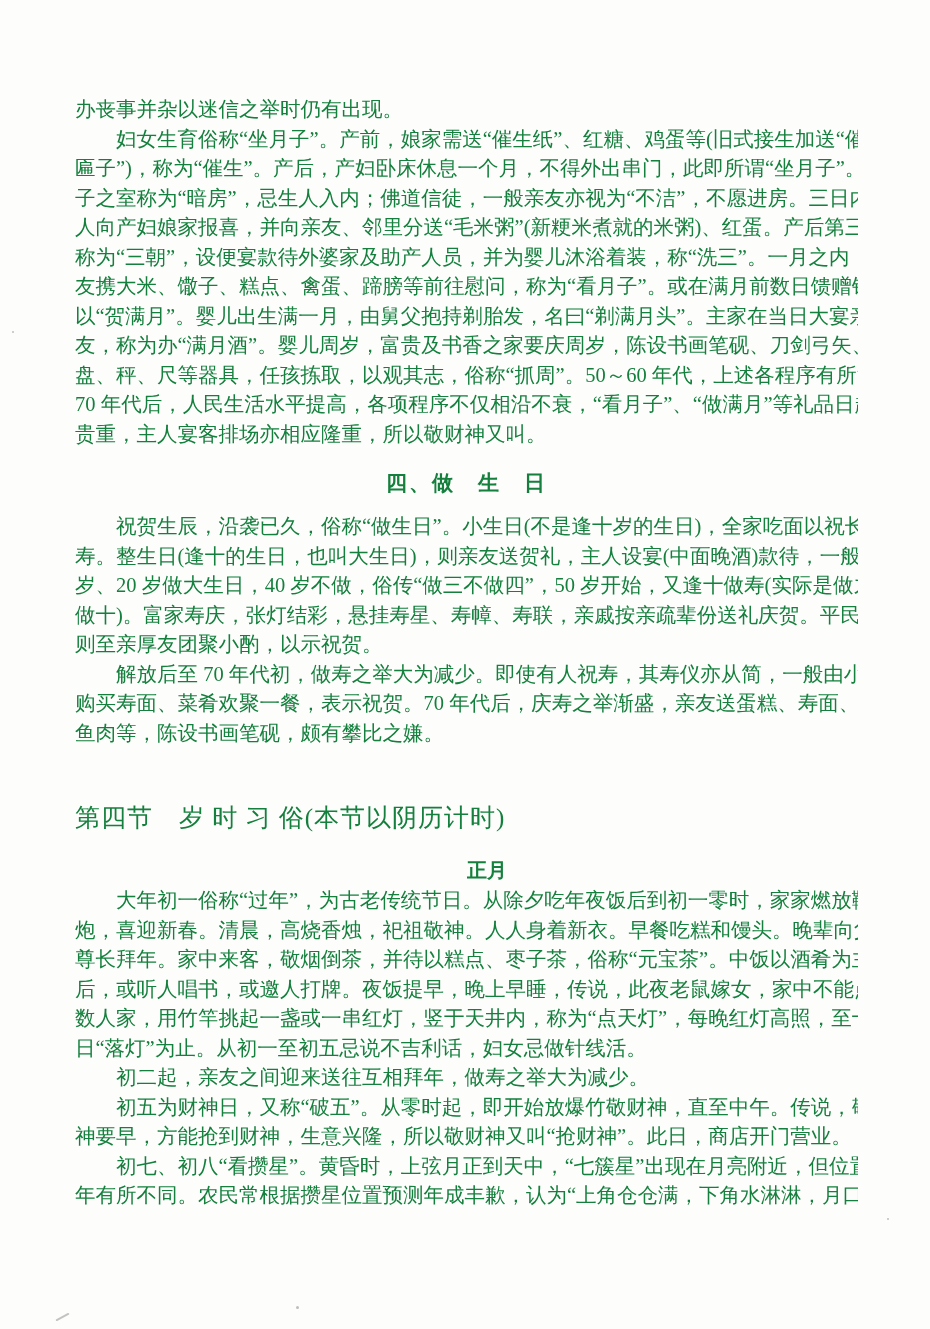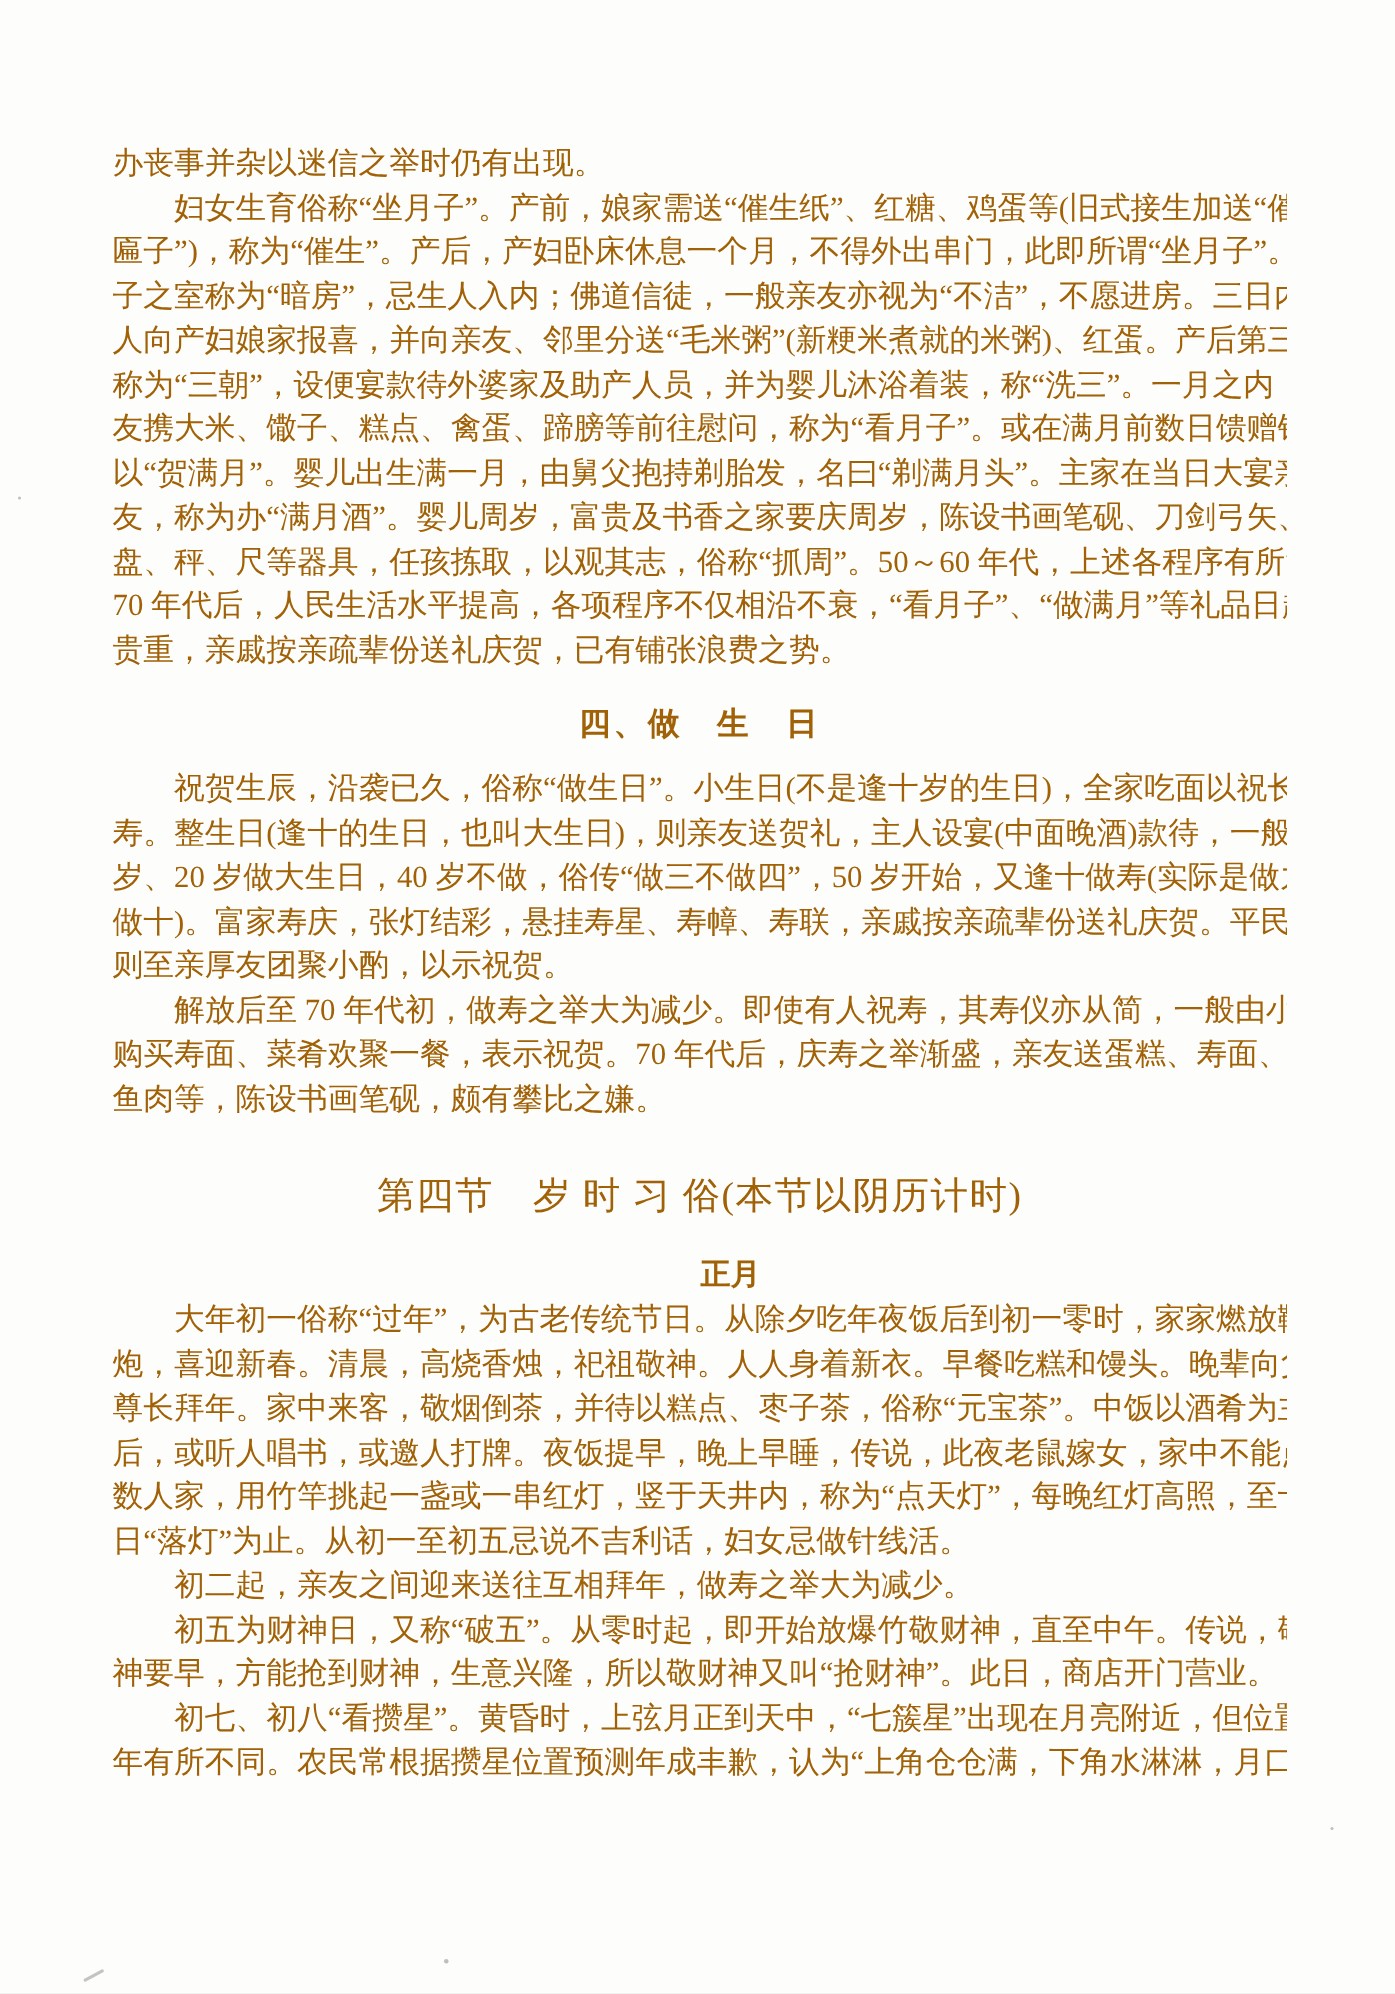--- a/index.html
+++ b/index.html
@@ -1,21 +1,21 @@
 <!DOCTYPE html>
 <html lang="zh"><head>
 <meta charset="utf-8">
 <style>
   html,body{margin:0;padding:0;background:#e8e8e8;}
   .page{
     position:relative;
     width:930px;height:1329px;
     margin:0 auto;
     background:#fdfdfc;
-    color:#a16207;
+    color:#15803d;
     font-family:"Liberation Serif","DejaVu Serif",serif;
     box-sizing:border-box;
     padding:95px 72px 0 75px;
     overflow:hidden;
   }
   .block{margin:0;}
   .line{
     font-size:20.5px;
     line-height:29.5px;
     height:29.5px;
@@ -33,23 +33,23 @@
     line-height:30px;
     text-align:center;
     letter-spacing:2px;
     margin:19px 0 14px 0;
   }
   .heading1{
     font-family:"Liberation Serif","DejaVu Serif",serif;
     font-weight:500;
     font-size:25px;
     line-height:36px;
-    text-align:center;
+    text-align:left;
     letter-spacing:1px;
-    margin:32px 0 0 0;
+    margin:52px 0 0 0;
   }
   .heading3{
     font-family:"Liberation Sans","DejaVu Sans",sans-serif;
     font-weight:700;
     font-size:20px;
     line-height:25px;
     margin:22px 0 3px 0;
     text-indent:41px;
     text-align:center;
   }
@@ -75,21 +75,21 @@
         <div class="line first">妇女生育俗称“坐月子”。产前，娘家需送“催生纸”、红糖、鸡蛋等(旧式接生加送“催生</div>
         <div class="line">匾子”)，称为“催生”。产后，产妇卧床休息一个月，不得外出串门，此即所谓“坐月子”。产</div>
         <div class="line">子之室称为“暗房”，忌生人入内；佛道信徒，一般亲友亦视为“不洁”，不愿进房。三日内，主</div>
         <div class="line">人向产妇娘家报喜，并向亲友、邻里分送“毛米粥”(新粳米煮就的米粥)、红蛋。产后第三天</div>
         <div class="line">称为“三朝”，设便宴款待外婆家及助产人员，并为婴儿沐浴着装，称“洗三”。一月之内，亲</div>
         <div class="line">友携大米、馓子、糕点、禽蛋、蹄膀等前往慰问，称为“看月子”。或在满月前数日馈赠钱物，</div>
         <div class="line">以“贺满月”。婴儿出生满一月，由舅父抱持剃胎发，名曰“剃满月头”。主家在当日大宴亲</div>
         <div class="line">友，称为办“满月酒”。婴儿周岁，富贵及书香之家要庆周岁，陈设书画笔砚、刀剑弓矢、算</div>
         <div class="line">盘、秤、尺等器具，任孩拣取，以观其志，俗称“抓周”。50～60 年代，上述各程序有所简化。</div>
         <div class="line">70 年代后，人民生活水平提高，各项程序不仅相沿不衰，“看月子”、“做满月”等礼品日趋</div>
-        <div class="line last">贵重，亲戚按亲疏辈份送礼庆贺，已有铺张浪费之势。</div>
+        <div class="line last">贵重，主人宴客排场亦相应隆重，所以敬财神又叫。</div>
       </div>
       <div class="block heading2">四、做　生　日</div>
       <div class="block paragraph">
         <div class="line first">祝贺生辰，沿袭已久，俗称“做生日”。小生日(不是逢十岁的生日)，全家吃面以祝长</div>
         <div class="line">寿。整生日(逢十的生日，也叫大生日)，则亲友送贺礼，主人设宴(中面晚酒)款待，一般 10</div>
         <div class="line">岁、20 岁做大生日，40 岁不做，俗传“做三不做四”，50 岁开始，又逢十做寿(实际是做九不</div>
         <div class="line">做十)。富家寿庆，张灯结彩，悬挂寿星、寿幛、寿联，亲戚按亲疏辈份送礼庆贺。平民小户，</div>
         <div class="line last">则至亲厚友团聚小酌，以示祝贺。</div>
       </div>
       <div class="block paragraph">

